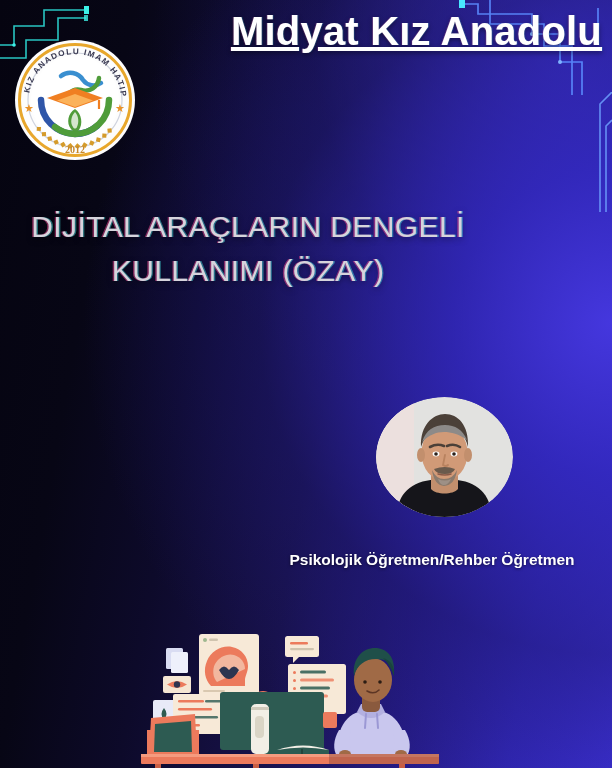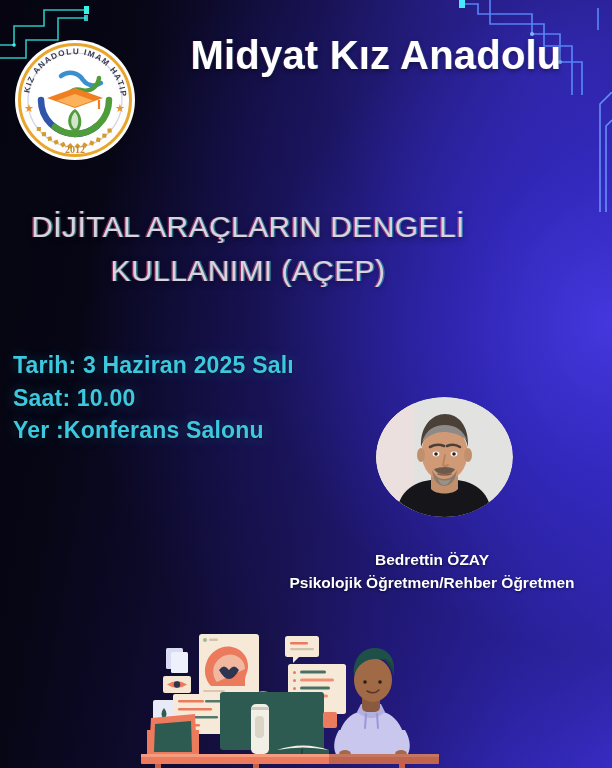--- a/index.html
+++ b/index.html
@@ -21,27 +21,28 @@
   .circuit{position:absolute;pointer-events:none;}
   .c-left{left:0;top:0;width:170px;height:80px;}
   .c-right{right:0;top:0;width:180px;height:95px;}
   .c-edge{right:0;top:92px;width:22px;height:120px;}
 
   
   #logo{position:absolute;left:11px;top:26px;width:128px;height:140px;}
 
   
   #header-title{
-    position:absolute;left:150px;top:32px;width:452px;
-    text-align:center;
+    position:absolute;left:150px;top:8px;width:452px;
+    text-align:right;
     color:#ffffff;
     font-weight:bold;
     font-size:40px;line-height:1.15;
     letter-spacing:.2px;
     text-shadow:0 2px 5px rgba(0,0,0,.45), -1px 0 0 rgba(255,90,180,.22), 1px 0 0 rgba(60,220,255,.22);
+    text-decoration:underline;
   }
   #header-title .ln{display:block;white-space:nowrap;}
   #header-title .ln2{font-size:40px;}
 
   
   #program-title{
     position:absolute;left:0;top:205px;width:496px;
     text-align:center;
     color:#d6d4dc;
     font-size:30px;line-height:1.45;
@@ -152,28 +153,23 @@
 
     <text x="64" y="127" text-anchor="middle" font-family="Liberation Serif, serif" font-size="10" font-weight="bold" fill="#c8892a">2012</text>
   </svg>
 
   <div id="header-title">
     <span class="ln ln1">Midyat Kız Anadolu</span>
   </div>
 
   <div id="program-title">
     <span class="ln">DİJİTAL ARAÇLARIN DENGELİ</span>
-    <span class="ln">KULLANIMI (AÇEP)</span>
+    <span class="ln">KULLANIMI (ÖZAY)</span>
   </div>
 
-  <div id="event-details">
-    <span class="ln">Tarih: 3 Haziran 2025 Salı</span>
-    <span class="ln">Saat: 10.00</span>
-    <span class="ln">Yer :Konferans Salonu</span>
-  </div>
 
   <svg id="speaker-photo" viewBox="0 0 137 120">
     <defs>
       <clipPath id="avatarClip">
           <ellipse cx="68.5" cy="60" rx="68.5" ry="60"></ellipse>
         </clipPath>
     </defs>
     <g clip-path="url(#avatarClip)">
       <rect x="0" y="0" width="137" height="120" fill="#e2e2e0"></rect>
       <rect x="0" y="0" width="38" height="120" fill="#ece0de"></rect>
@@ -202,21 +198,20 @@
 
       <path d="M58 72 q 11 -4 21 0 q -2 5 -10 5 q -9 0 -11 -5 z" fill="#6a5a4c"></path>
       <path d="M56 73 q 2 15 12 16 q 11 -1 13 -16 q -4 9 -13 9 q -8 0 -12 -9 z" fill="#8a7a6c"></path>
       <path d="M62 82 q 7 3 13 0 q -3 6 -7 6 q -4 0 -6 -6 z" fill="#9d9086"></path>
 
       <path d="M62 77 q 7 2 13 0" stroke="#8a5a48" stroke-width="1.5" fill="none" stroke-linecap="round"></path>
     </g>
   </svg>
 
   <div id="speaker-caption">
-    <span class="ln">Bedrettin ÖZAY</span>
     <span class="ln">Psikolojik Öğretmen/Rehber Öğretmen</span>
   </div>
 
   <svg id="illustration" viewBox="0 0 315 156">
 
     <g>
       <rect x="33" y="36" width="17" height="21" rx="1.5" fill="#d9dcf2"></rect>
       <rect x="38" y="40" width="17" height="21" rx="1.5" fill="#eef0fb"></rect>
     </g>
 

